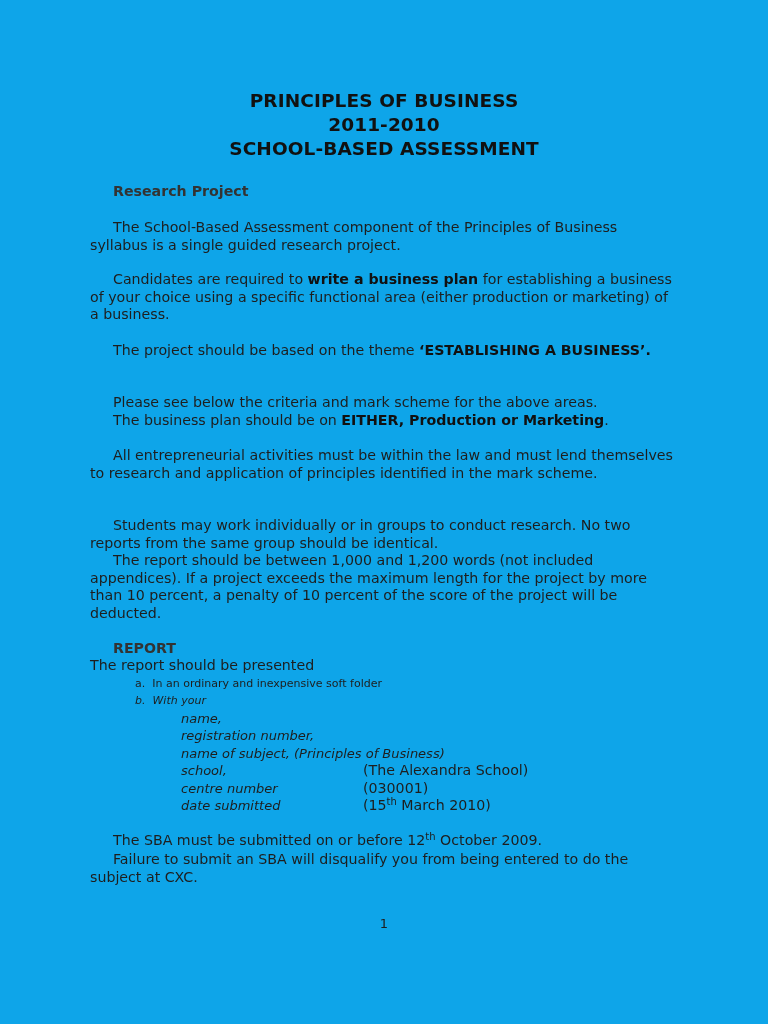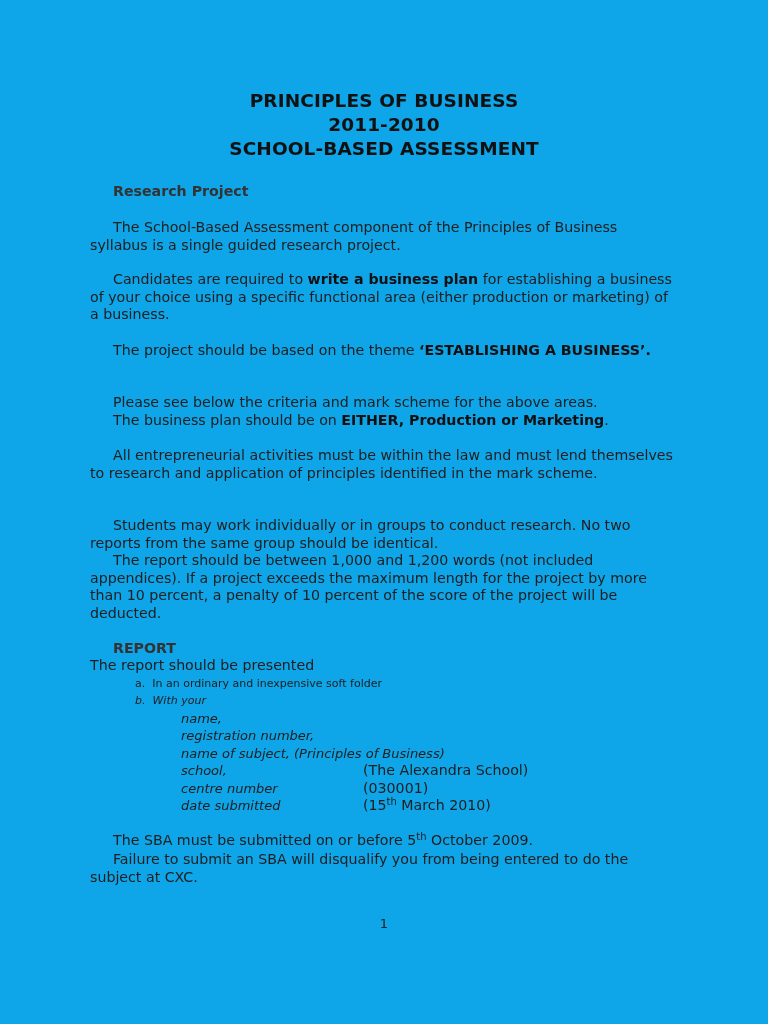--- a/index.html
+++ b/index.html
@@ -69,18 +69,18 @@
   <div class="sub" style="top:762px;">school,</div>
   <div class="col2" style="top:762px;">(The Alexandra School)</div>
   <div class="sub" style="top:780px;">centre number</div>
   <div class="col2" style="top:780px;">(030001)</div>
   <div class="sub" style="top:797px;">date  submitted</div>
   <div class="col2" style="top:797px;">
     <span>(15</span><sup>th</sup><span> March 2010)</span>
   </div>
 
   <div class="body ind" style="top:832px;">
-    <span>The SBA must be submitted on or before 5</span><sup>th</sup><span> October 2009.</span>
+    <span>The SBA must be submitted on or before 12</span><sup>th</sup><span> October 2009.</span>
   </div>
   <div class="body ind" style="top:851px;">Failure to submit an SBA will disqualify you from being entered to do the subject at CXC.</div>
 
   <div class="pnum">1</div>
 </div>
 
 </body></html>

